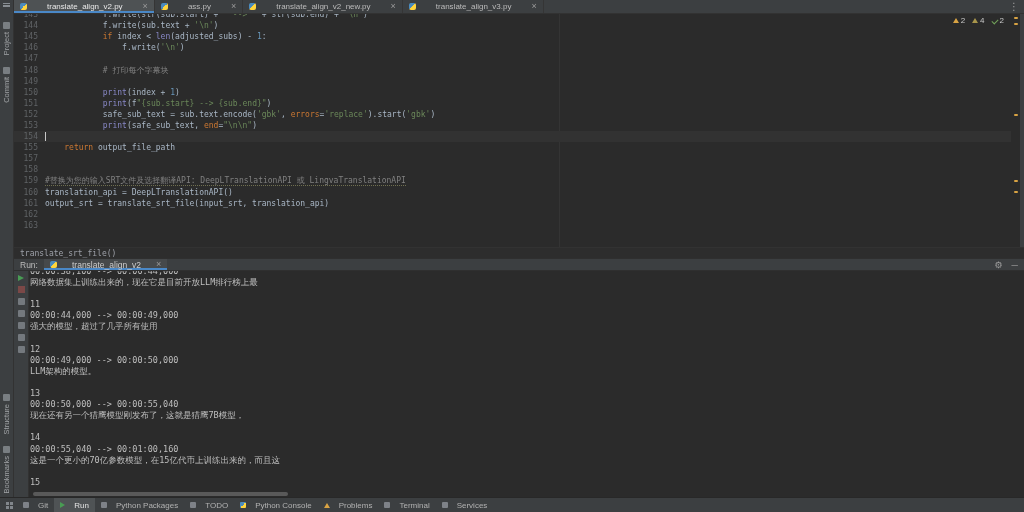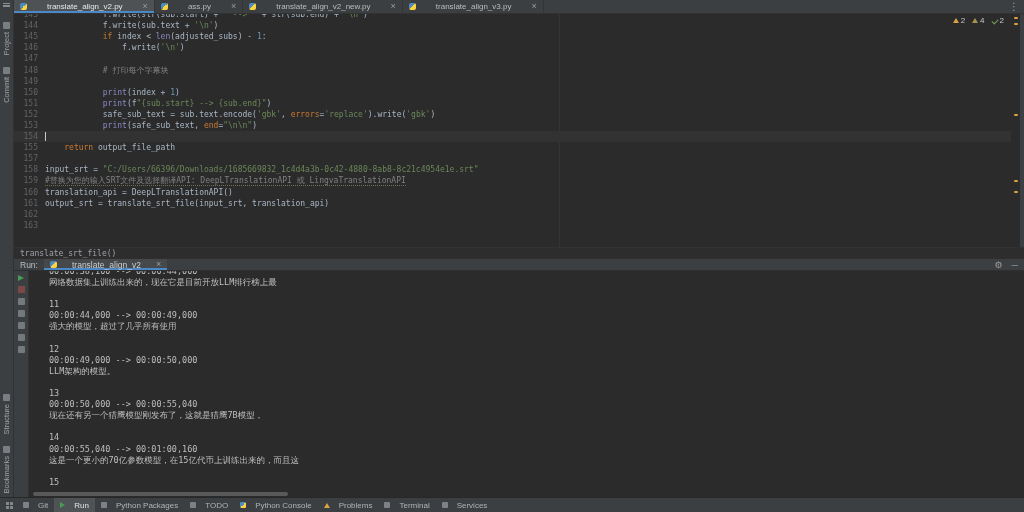--- a/index.html
+++ b/index.html
@@ -61,21 +61,21 @@
   .runheader-right span{cursor:pointer}
   .runbody{position:absolute;left:14px;top:271px;right:0;bottom:15px;background:#2b2b2b}
   .runtools{position:absolute;left:0;top:0;width:15px;bottom:0;background:#3c3f41;
     border-right:1px solid #323232;box-sizing:border-box;display:flex;flex-direction:column;
     align-items:center;padding-top:4px;gap:5px}
   .rticon{width:7px;height:7px;background:#9aa0a6;opacity:.6;border-radius:1px;cursor:pointer;flex:none}
   .rerun-icon{width:0;height:0;background:none;opacity:1;border-left:6px solid #499c54;
     border-top:3.5px solid transparent;border-bottom:3.5px solid transparent;border-radius:0}
   .stop-icon{background:#c75450;opacity:.45;border-radius:0}
   .console{position:absolute;left:15px;top:0;right:0;bottom:0;overflow:hidden;cursor:text}
-  .consolelines{margin-top:-5px;padding-left:20px}
+  .consolelines{margin-top:-5px;padding-left:1px}
   .cline{height:11.1px;line-height:11.1px;font:8.5px "DejaVu Sans Mono",monospace;color:#bfbfbf;white-space:pre}
   .hscroll{position:absolute;left:4px;bottom:1px;width:255px;height:4px;background:#616161;border-radius:2px;opacity:.85;cursor:pointer}
   
   .statusbar{position:absolute;left:0;right:0;bottom:0;height:15px;background:#3c3f41;
     border-top:1px solid #282828;box-sizing:border-box;display:flex;align-items:center;
     padding-left:3px;z-index:7}
   .sb-grid{width:3px;height:3px;background:#9aa0a6;box-shadow:4px 0 0 #9aa0a6,0 4px 0 #9aa0a6,4px 4px 0 #9aa0a6;
     margin:0 8px 4px 3px;opacity:.75;cursor:pointer}
   .sb-items{display:flex;align-items:stretch;height:100%}
   .sbitem{display:flex;align-items:center;gap:9px;padding:0 6px;font-size:8px;color:#b2b2b2;cursor:pointer}
@@ -149,26 +149,26 @@
     <div class="codewrap">
         <div class="crow"><span class="gut">143</span><span class="code"><span class="t-p">            f.write(str(sub.start) + </span><span class="t-s">' --&gt; '</span><span class="t-p"> + str(sub.end) + </span><span class="t-s">'\n'</span><span class="t-p">)</span></span></div>
         <div class="crow"><span class="gut">144</span><span class="code"><span class="t-p">            f.write(sub.text + </span><span class="t-s">'\n'</span><span class="t-p">)</span></span></div>
         <div class="crow"><span class="gut">145</span><span class="code"><span class="t-p">            </span><span class="t-k">if</span><span class="t-p"> index &lt; </span><span class="t-b">len</span><span class="t-p">(adjusted_subs) - </span><span class="t-n">1</span><span class="t-p">:</span></span></div>
         <div class="crow"><span class="gut">146</span><span class="code"><span class="t-p">                f.write(</span><span class="t-s">'\n'</span><span class="t-p">)</span></span></div>
         <div class="crow"><span class="gut">147</span><span class="code"></span></div>
         <div class="crow"><span class="gut">148</span><span class="code"><span class="t-c">            # 打印每个字幕块</span></span></div>
         <div class="crow"><span class="gut">149</span><span class="code"></span></div>
         <div class="crow"><span class="gut">150</span><span class="code"><span class="t-p">            </span><span class="t-b">print</span><span class="t-p">(index + </span><span class="t-n">1</span><span class="t-p">)</span></span></div>
         <div class="crow"><span class="gut">151</span><span class="code"><span class="t-p">            </span><span class="t-b">print</span><span class="t-p">(f</span><span class="t-s">"{sub.start} --&gt; {sub.end}"</span><span class="t-p">)</span></span></div>
-        <div class="crow"><span class="gut">152</span><span class="code"><span class="t-p">            safe_sub_text = sub.text.encode(</span><span class="t-s">'gbk'</span><span class="t-p">, </span><span class="t-k">errors</span><span class="t-p">=</span><span class="t-s">'replace'</span><span class="t-p">).write(</span><span class="t-s">'gbk'</span><span class="t-p">)</span></span></div>
+        <div class="crow"><span class="gut">152</span><span class="code"><span class="t-p">            safe_sub_text = sub.text.encode(</span><span class="t-s">'gbk'</span><span class="t-p">, </span><span class="t-k">errors</span><span class="t-p">=</span><span class="t-s">'replace'</span><span class="t-p">).start(</span><span class="t-s">'gbk'</span><span class="t-p">)</span></span></div>
         <div class="crow"><span class="gut">153</span><span class="code"><span class="t-p">            </span><span class="t-b">print</span><span class="t-p">(safe_sub_text, </span><span class="t-k">end</span><span class="t-p">=</span><span class="t-s">"\n\n"</span><span class="t-p">)</span></span></div>
         <div class="crow cur"><span class="gut">154</span><span class="code"><span class="caret"></span></span></div>
         <div class="crow"><span class="gut">155</span><span class="code"><span class="t-p">    </span><span class="t-k">return</span><span class="t-p"> output_file_path</span></span></div>
         <div class="crow"><span class="gut">157</span><span class="code"></span></div>
-        <div class="crow"><span class="gut">158</span><span class="code"><span class="t-p">input_srt = </span><span class="t-s">"C:/Users/66396/Downloads/1685669832_1c4d4a3b-0c42-4880-8ab8-8c21c4954e1e.srt"</span></span></div>
+        <div class="crow"><span class="gut">158</span></div>
         <div class="crow"><span class="gut">159</span><span class="code"><span class="t-cu">#替换为您的输入SRT文件及选择翻译API: DeepLTranslationAPI 或 LingvaTranslationAPI</span></span></div>
         <div class="crow"><span class="gut">160</span><span class="code"><span class="t-p">translation_api = DeepLTranslationAPI()</span></span></div>
         <div class="crow"><span class="gut">161</span><span class="code"><span class="t-p">output_srt = translate_srt_file(input_srt, translation_api)</span></span></div>
         <div class="crow"><span class="gut">162</span><span class="code"></span></div>
         <div class="crow"><span class="gut">163</span><span class="code"></span></div>
       </div>
     <div class="inspections">
         <span class="insp">
           <span class="warning-icon"></span>
           <span>2</span>

